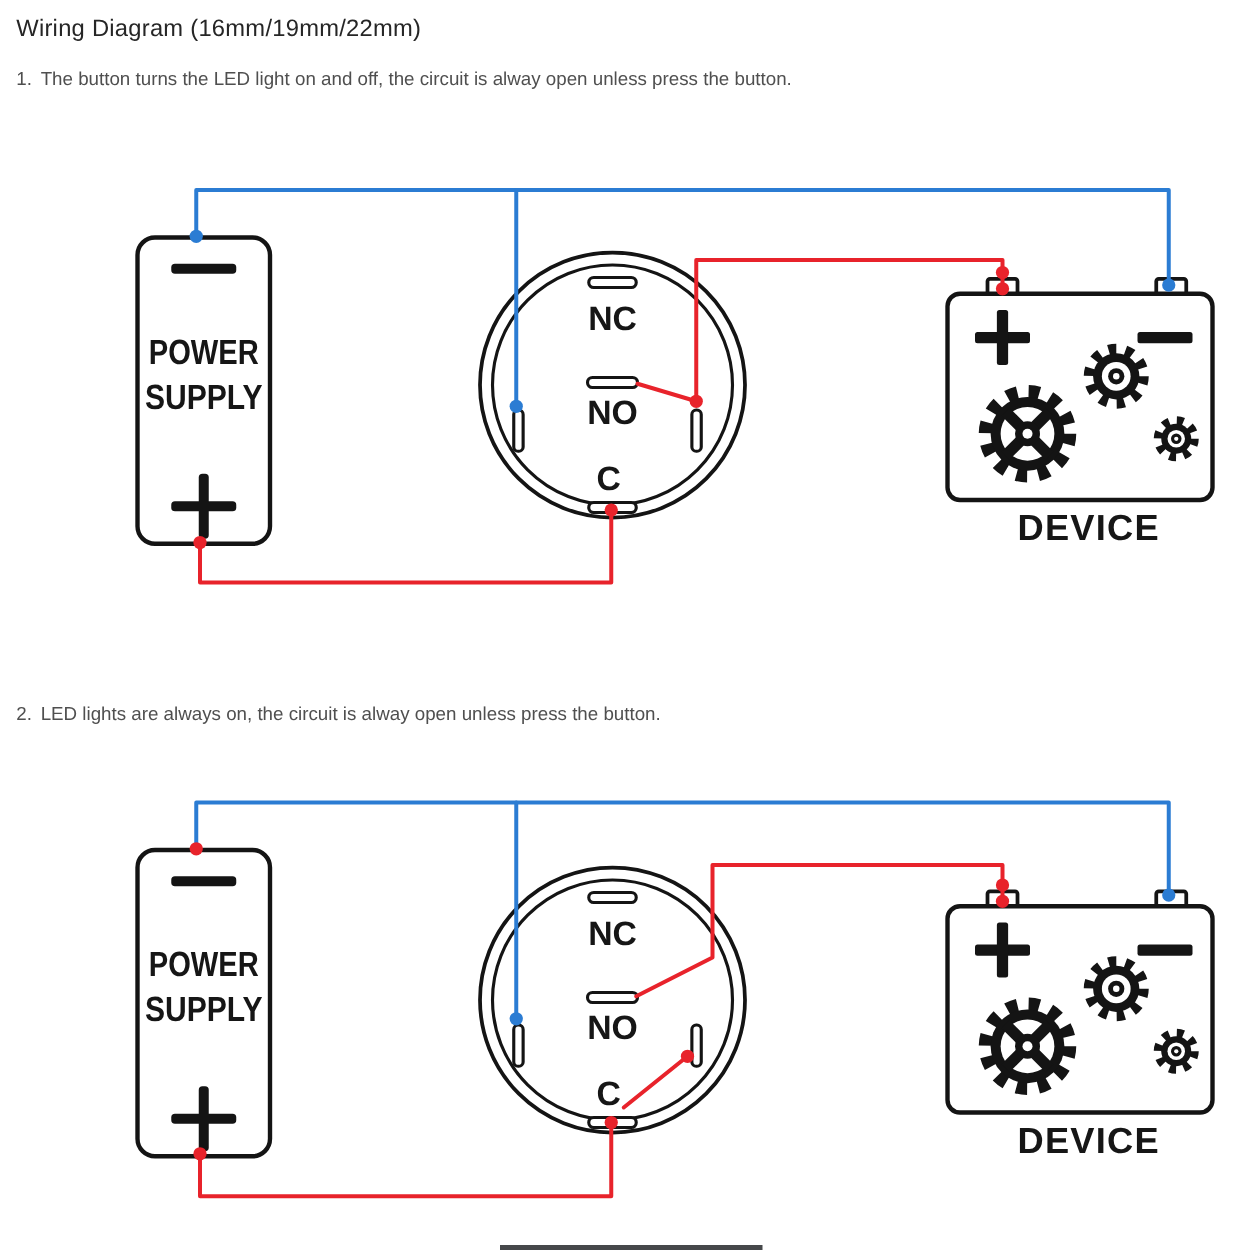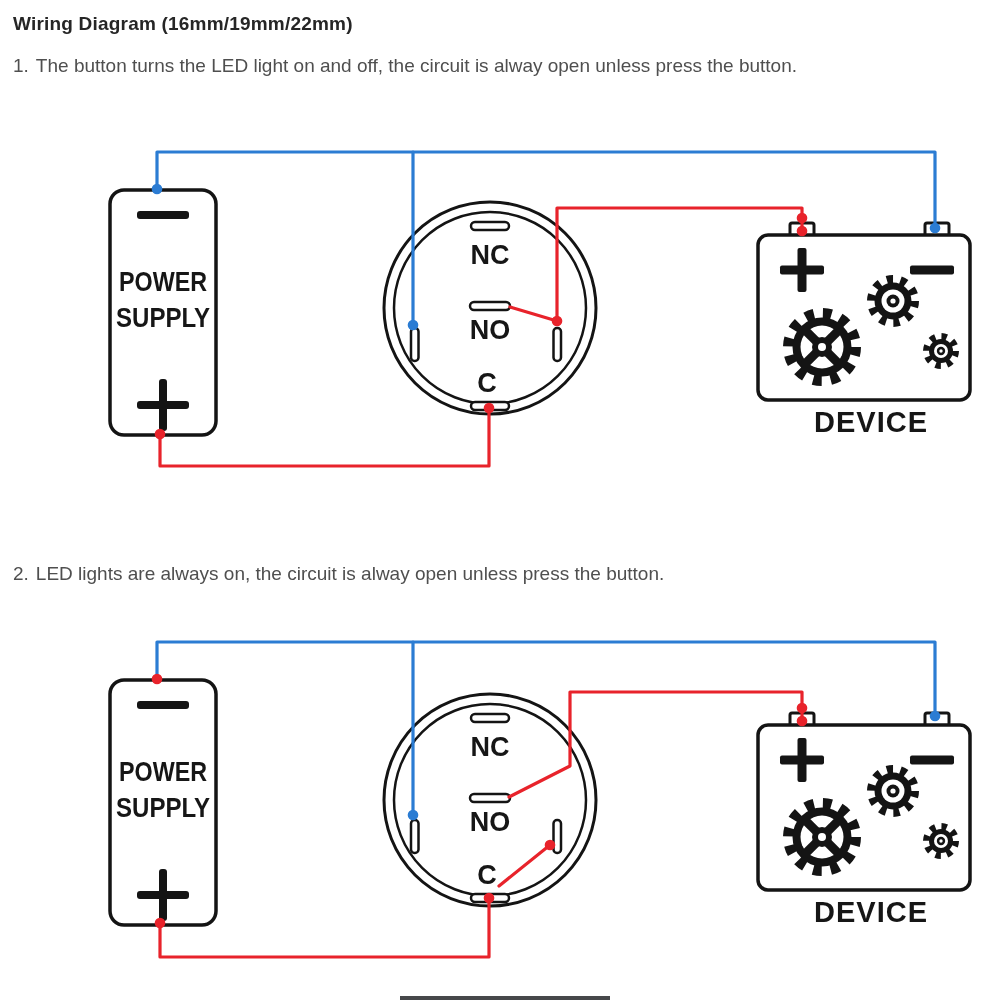--- a/index.html
+++ b/index.html
@@ -3,22 +3,22 @@
 <meta charset="utf-8">
 <style>
   :root{
     --wire-blue:#2b7cd3;
     --wire-red:#e8232b;
     --ink:#141414;
   }
   *{box-sizing:border-box;margin:0;padding:0}
   html,body{width:1000px;height:1000px;background:#ffffff;overflow:hidden}
   body{position:relative;font-family:"Liberation Sans",sans-serif;color:#262626}
-  .title{position:absolute;left:13px;top:13px;font-size:19px;font-weight:700;color:#262626;letter-spacing:.2px}
-  .note{position:absolute;left:13px;font-size:19px;color:#4f4f4f;white-space:nowrap}
+  .title{position:absolute;left:13px;top:13px;font-size:19px;font-weight:400;color:#262626;letter-spacing:.2px}
+  .note{position:absolute;left:13px;font-size:15px;color:#4f4f4f;white-space:nowrap}
   #note-1{top:55px}
   #note-2{top:563px}
   .note .num{margin-right:7px}
   svg.canvas{position:absolute;left:0;top:0;width:1000px;height:1000px;display:block}
   svg text{font-family:"Liberation Sans",sans-serif}
   .wire{fill:none;stroke-width:3.2;stroke-linecap:round;stroke-linejoin:round}
   .wire-blue{stroke:var(--wire-blue)}
   .wire-red{stroke:var(--wire-red)}
   .dot-blue{fill:var(--wire-blue)}
   .dot-red{fill:var(--wire-red)}

